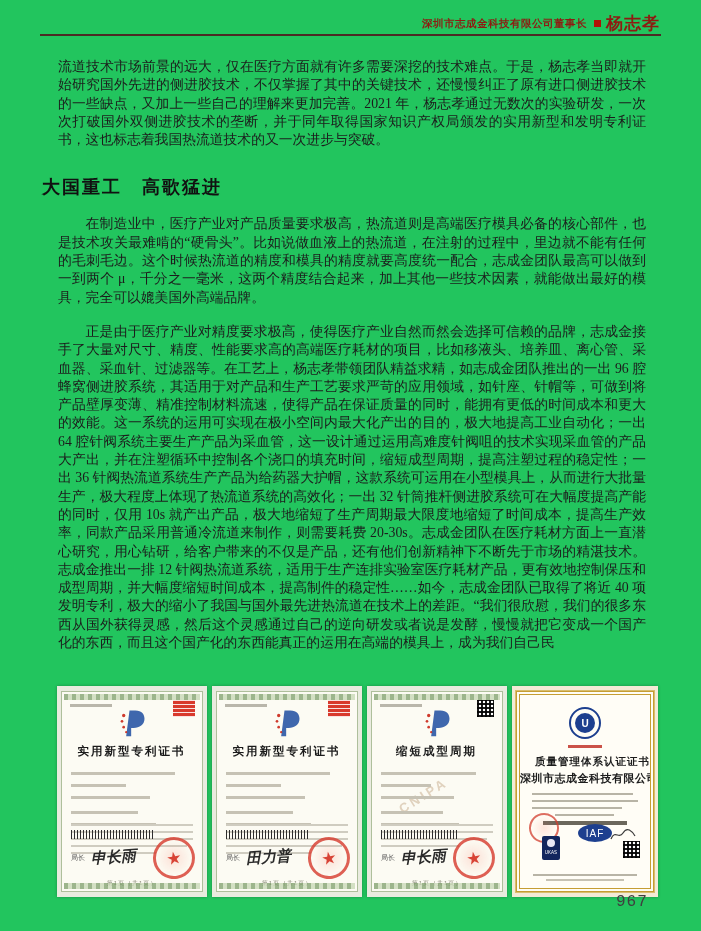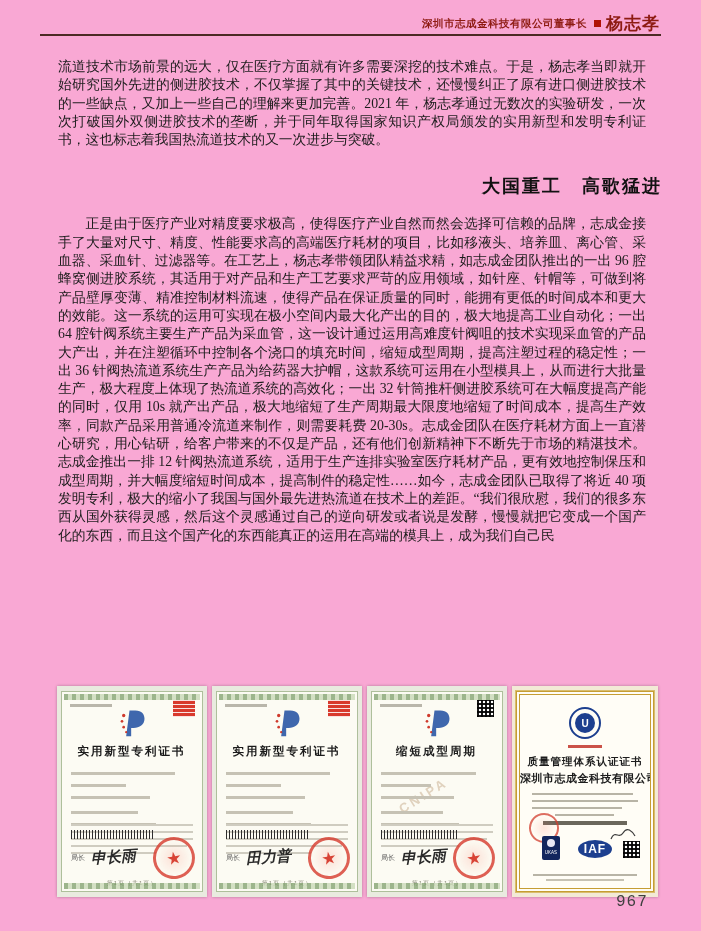--- a/index.html
+++ b/index.html
@@ -1,36 +1,36 @@
 <!DOCTYPE html>
 <html><head>
 <meta charset="utf-8">
 <style>
   * { box-sizing: border-box; margin: 0; padding: 0; }
   html, body { background: #ffffff; }
   .page {
-    position: relative; width: 701px; height: 931px; background: #f9a8d4;
+    position: relative; width: 701px; height: 931px; background: #22c55e;
     font-family: "Liberation Serif", serif; overflow: hidden;
   }
 
   
   .header { position: absolute; top: 12px; left: 40px; right: 41px; text-align: right;
             color: #8e1b12; font-family: "Liberation Sans", sans-serif; }
   .header .company { font-size: 10.5px; font-weight: 700; letter-spacing: .5px; vertical-align: 2px; }
   .header .bullet { display: inline-block; width: 7px; height: 7px; background: #b01206;
                     margin: 0 5px 0 7px; vertical-align: 2px; }
   .header .name { font-size: 17px; font-weight: 700; letter-spacing: 1px; }
   .rule { position: absolute; top: 34px; left: 40px; width: 621px; height: 2px; background: #4c2a24; }
 
   
   .body { position: absolute; top: 42px; left: 42px; width: 620px; color: #1c1c1c;
           font-size: 13.8px; line-height: 18.3px; text-align: justify; }
   .para { margin: 16px; }
   .indent { text-indent: 2em; }
-  .heading { text-align: right; font-family: Liberation Mono, monospace; font-weight: 700;
+  .heading { text-align: left; font-family: Liberation Sans, sans-serif; font-weight: 700;
              font-size: 18px; line-height: 24px; letter-spacing: 2px; color: #111;
              margin: 26px 0 14px; }
 
   
   .certs { position: absolute; top: 686px; left: 57px; width: 601px; height: 211px;
            display: flex; gap: 5px; font-family: "Liberation Sans", sans-serif; }
   .photo { position: relative; height: 211px; background: #e9ebdf; padding: 5px 4px;
            box-shadow: 0 0 3px rgba(0,0,0,.28); }
   .photo.w1 { width: 150px; } .photo.w2 { width: 150px; }
   .photo.w3 { width: 140px; } .photo.w4 { width: 146px; background: #f3ead6; }
@@ -79,40 +79,40 @@
         color: rgba(190,160,125,.45); font-size: 13px; letter-spacing: 3px; font-weight: 700; }
 
   
   .emblem { position: absolute; top: 12px; left: 50%; transform: translateX(-50%);
             width: 32px; height: 32px; border-radius: 50%; border: 2px solid #1d3f8f;
             display: flex; align-items: center; justify-content: center; }
   .emblem-core { width: 20px; height: 20px; border-radius: 50%; background: #1d3f8f; color: #fff;
                  font-size: 10px; font-weight: 700; display: flex; align-items: center; justify-content: center; }
   .redline { position: absolute; top: 50px; left: 50%; transform: translateX(-50%);
              width: 34px; height: 3px; background: rgba(194,52,42,.85); }
-  .c4t1 { position: absolute; top: 60px; left: 0; right: 0; text-align: center;
+  .c4t1 { position: absolute; top: 60px; left: 0; right: 0; text-align: right;
           font-family: "Liberation Serif", serif; font-weight: 700; font-size: 10.5px;
           letter-spacing: 1px; color: #1c1c1c; white-space: nowrap; }
   .c4t2 { position: absolute; top: 76px; left: 0; right: 0; text-align: center;
           font-family: "Liberation Serif", serif; font-weight: 700; font-size: 11px;
           letter-spacing: .5px; color: #1c1c1c; white-space: nowrap; }
   .c4lines { position: absolute; top: 98px; left: 12px; right: 12px; }
   .c4lines .ln { height: 2px; margin-bottom: 5px; background: #b8b4a6; }
   .boldln { position: absolute; top: 126px; left: 18%; width: 64%; height: 4px; background: #6b675c; }
   .ring { position: absolute; left: 9px; top: 118px; width: 30px; height: 30px; border-radius: 50%;
           border: 2px solid rgba(210,60,45,.75); transform: rotate(-12deg);
           background: radial-gradient(circle, rgba(255,120,100,.18), transparent 70%); }
   .sign-svg { position: absolute; right: 12px; top: 132px; }
   .ukas { position: absolute; left: 22px; bottom: 28px; width: 18px; height: 24px; background: #12265e;
           color: #fff; font-size: 4.5px; text-align: center; line-height: 5px; padding-top: 14px;
           border-radius: 2px; }
   .ukas::before { content: ""; position: absolute; top: 3px; left: 5px; width: 8px; height: 8px;
                   border-radius: 50%; background: #e8e8f5; }
-  .iaf { position: absolute; left: 58px; bottom: 30px; width: 34px; height: 18px; border-radius: 50%;
-         background: #1d3f8f; color: #fff; font-size: 12px; font-weight: 700;
+  .iaf { position: absolute; left: 58px; bottom: 46px; width: 34px; height: 18px; border-radius: 50%;
+         background: #1d3f8f; color: #fff; font-size: 10px; font-weight: 400;
          display: flex; align-items: center; justify-content: center; letter-spacing: 1px; }
   .c4qr { position: absolute; right: 10px; bottom: 30px; }
   .c4foot { position: absolute; bottom: 12px; left: 10%; width: 80%; height: 2px; background: #b8b4a6; }
   .c4foot2 { position: absolute; bottom: 7px; left: 20%; width: 60%; height: 2px; background: #c6c2b4; }
 
   
   .pageno { position: absolute; top: 893px; left: 616px; font-size: 16px; color: #3f3f3f;
             font-family: Liberation Mono, monospace; letter-spacing: 1px; }
 </style>
 </head>
@@ -121,20 +121,21 @@
 <div class="page">
 
   <div class="header">
     <span class="company">深圳市志成金科技有限公司董事长</span><span class="bullet"></span><span class="name">杨志孝</span>
   </div>
   <div class="rule"></div>
 
   <div class="body">
     <p class="para">流道技术市场前景的远大，仅在医疗方面就有许多需要深挖的技术难点。于是，杨志孝当即就开始研究国外先进的侧进胶技术，不仅掌握了其中的关键技术，还慢慢纠正了原有进口侧进胶技术的一些缺点，又加上一些自己的理解来更加完善。2021 年，杨志孝通过无数次的实验研发，一次次打破国外双侧进胶技术的垄断，并于同年取得国家知识产权局颁发的实用新型和发明专利证书，这也标志着我国热流道技术的又一次进步与突破。</p>
     <h2 class="heading">大国重工　高歌猛进</h2>
+    <p class="para indent">在制造业中，医疗产业对产品质量要求极高，热流道则是高端医疗模具必备的核心部件，也是技术攻关最难啃的“硬骨头”。比如说做血液上的热流道，在注射的过程中，里边就不能有任何的毛刺毛边。这个时候热流道的精度和模具的精度就要高度统一配合，志成金团队最高可以做到一到两个 μ，千分之一毫米，这两个精度结合起来，加上其他一些技术因素，就能做出最好的模具，完全可以媲美国外高端品牌。</p>
     <p class="para indent">正是由于医疗产业对精度要求极高，使得医疗产业自然而然会选择可信赖的品牌，志成金接手了大量对尺寸、精度、性能要求高的高端医疗耗材的项目，比如移液头、培养皿、离心管、采血器、采血针、过滤器等。在工艺上，杨志孝带领团队精益求精，如志成金团队推出的一出 96 腔蜂窝侧进胶系统，其适用于对产品和生产工艺要求严苛的应用领域，如针座、针帽等，可做到将产品壁厚变薄、精准控制材料流速，使得产品在保证质量的同时，能拥有更低的时间成本和更大的效能。这一系统的运用可实现在极小空间内最大化产出的目的，极大地提高工业自动化；一出 64 腔针阀系统主要生产产品为采血管，这一设计通过运用高难度针阀咀的技术实现采血管的产品大产出，并在注塑循环中控制各个浇口的填充时间，缩短成型周期，提高注塑过程的稳定性；一出 36 针阀热流道系统生产产品为给药器大护帽，这款系统可运用在小型模具上，从而进行大批量生产，极大程度上体现了热流道系统的高效化；一出 32 针筒推杆侧进胶系统可在大幅度提高产能的同时，仅用 10s 就产出产品，极大地缩短了生产周期最大限度地缩短了时间成本，提高生产效率，同款产品采用普通冷流道来制作，则需要耗费 20-30s。志成金团队在医疗耗材方面上一直潜心研究，用心钻研，给客户带来的不仅是产品，还有他们创新精神下不断先于市场的精湛技术。志成金推出一排 12 针阀热流道系统，适用于生产连排实验室医疗耗材产品，更有效地控制保压和成型周期，并大幅度缩短时间成本，提高制件的稳定性……如今，志成金团队已取得了将近 40 项发明专利，极大的缩小了我国与国外最先进热流道在技术上的差距。“我们很欣慰，我们的很多东西从国外获得灵感，然后这个灵感通过自己的逆向研发或者说是发酵，慢慢就把它变成一个国产化的东西，而且这个国产化的东西能真正的运用在高端的模具上，成为我们自己民</p>
   </div>
 
   <div class="certs">
 
     <div class="photo w1">
       <div class="cert-inner green">
         <div class="cert-no"></div>
         <div class="stamp"></div>
         <div class="logo">

